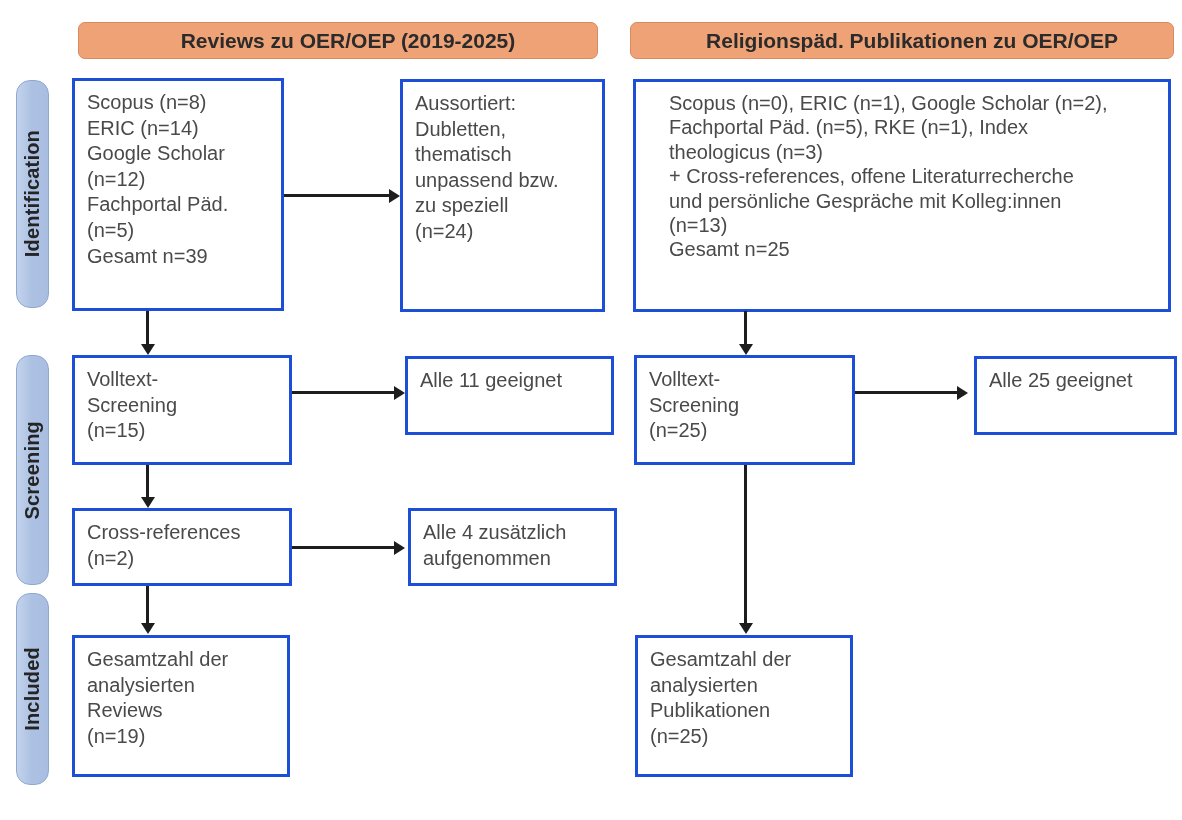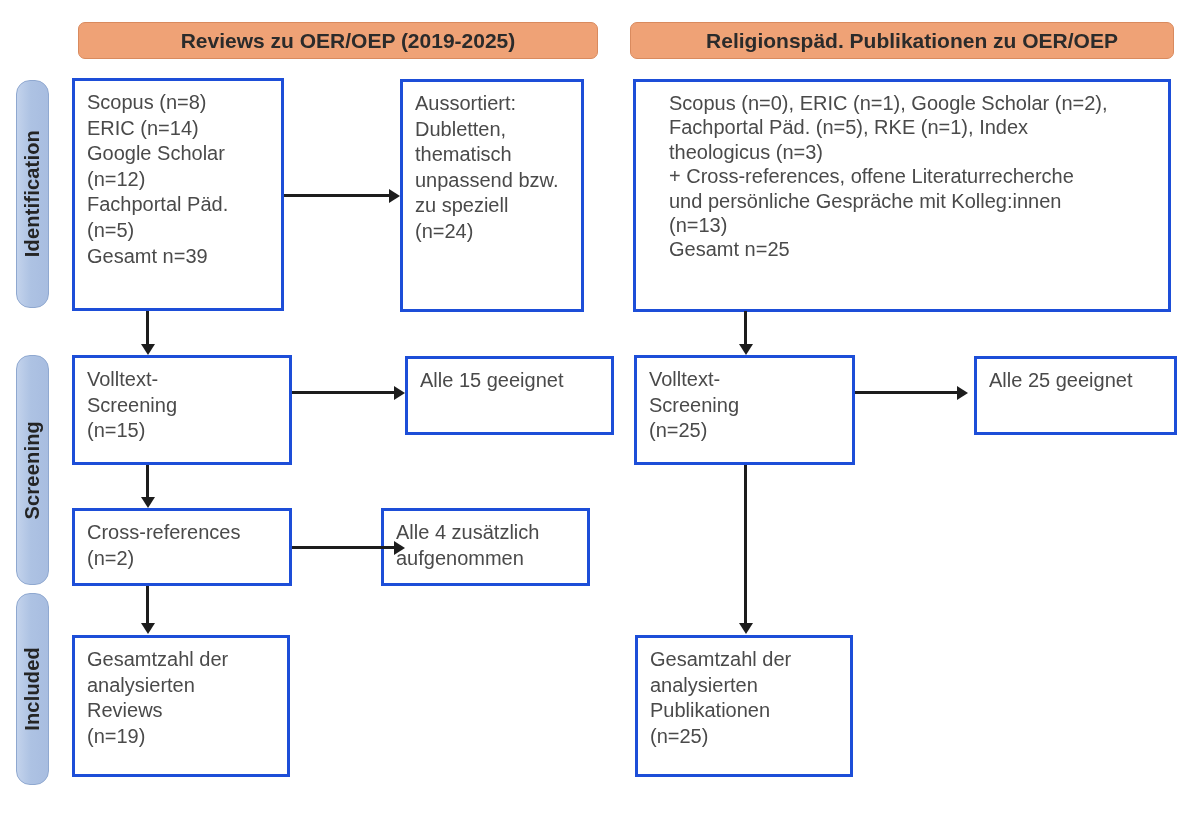--- a/index.html
+++ b/index.html
@@ -115,49 +115,49 @@
   <div class="col-header" style="left:630px; top:22px; width:544px; height:37px;">Religionspäd. Publikationen zu OER/OEP</div>
 
   <div class="box" style="left:72px; top:78px; width:212px; height:233px;">Scopus (n=8)
 ERIC (n=14)
 Google Scholar
 (n=12)
 Fachportal Päd.
 (n=5)
 Gesamt n=39</div>
 
-  <div class="box" style="left:400px; top:79px; width:184px; height:233px;">Aussortiert:
+  <div class="box" style="left:400px; top:79px; width:205px; height:233px;">Aussortiert:
 Dubletten,
 thematisch
 unpassend bzw.
 zu speziell
 (n=24)</div>
 
   <div class="conn h" style="left:284px; top:194px; width:105px;"></div>
   <div class="arrow-right" style="left:389px; top:189px;"></div>
 
   <div class="conn v" style="left:146px; top:311px; width:3px; height:33px;"></div>
   <div class="arrow-down" style="left:141px; top:344px;"></div>
 
   <div class="box" style="left:72px; top:355px; width:220px; height:110px;">Volltext-
 Screening
 (n=15)</div>
 
-  <div class="box" style="left:405px; top:356px; width:209px; height:79px;">Alle 15 geeignet</div>
+  <div class="box" style="left:405px; top:356px; width:209px; height:79px;">Alle 11 geeignet</div>
 
   <div class="conn h" style="left:292px; top:391px; width:102px;"></div>
   <div class="arrow-right" style="left:394px; top:386px;"></div>
 
   <div class="conn v" style="left:146px; top:465px; width:3px; height:32px;"></div>
   <div class="arrow-down" style="left:141px; top:497px;"></div>
 
   <div class="box" style="left:72px; top:508px; width:220px; height:78px;">Cross-references
 (n=2)</div>
 
-  <div class="box" style="left:381px; top:508px; width:209px; height:78px;">Alle 4 zusätzlich
+  <div class="box" style="left:408px; top:508px; width:209px; height:78px;">Alle 4 zusätzlich
 aufgenommen</div>
 
   <div class="conn h" style="left:292px; top:546px; width:102px;"></div>
   <div class="arrow-right" style="left:394px; top:541px;"></div>
 
   <div class="conn v" style="left:146px; top:586px; width:3px; height:37px;"></div>
   <div class="arrow-down" style="left:141px; top:623px;"></div>
 
   <div class="box" style="left:72px; top:635px; width:218px; height:142px;">Gesamtzahl der
 analysierten

